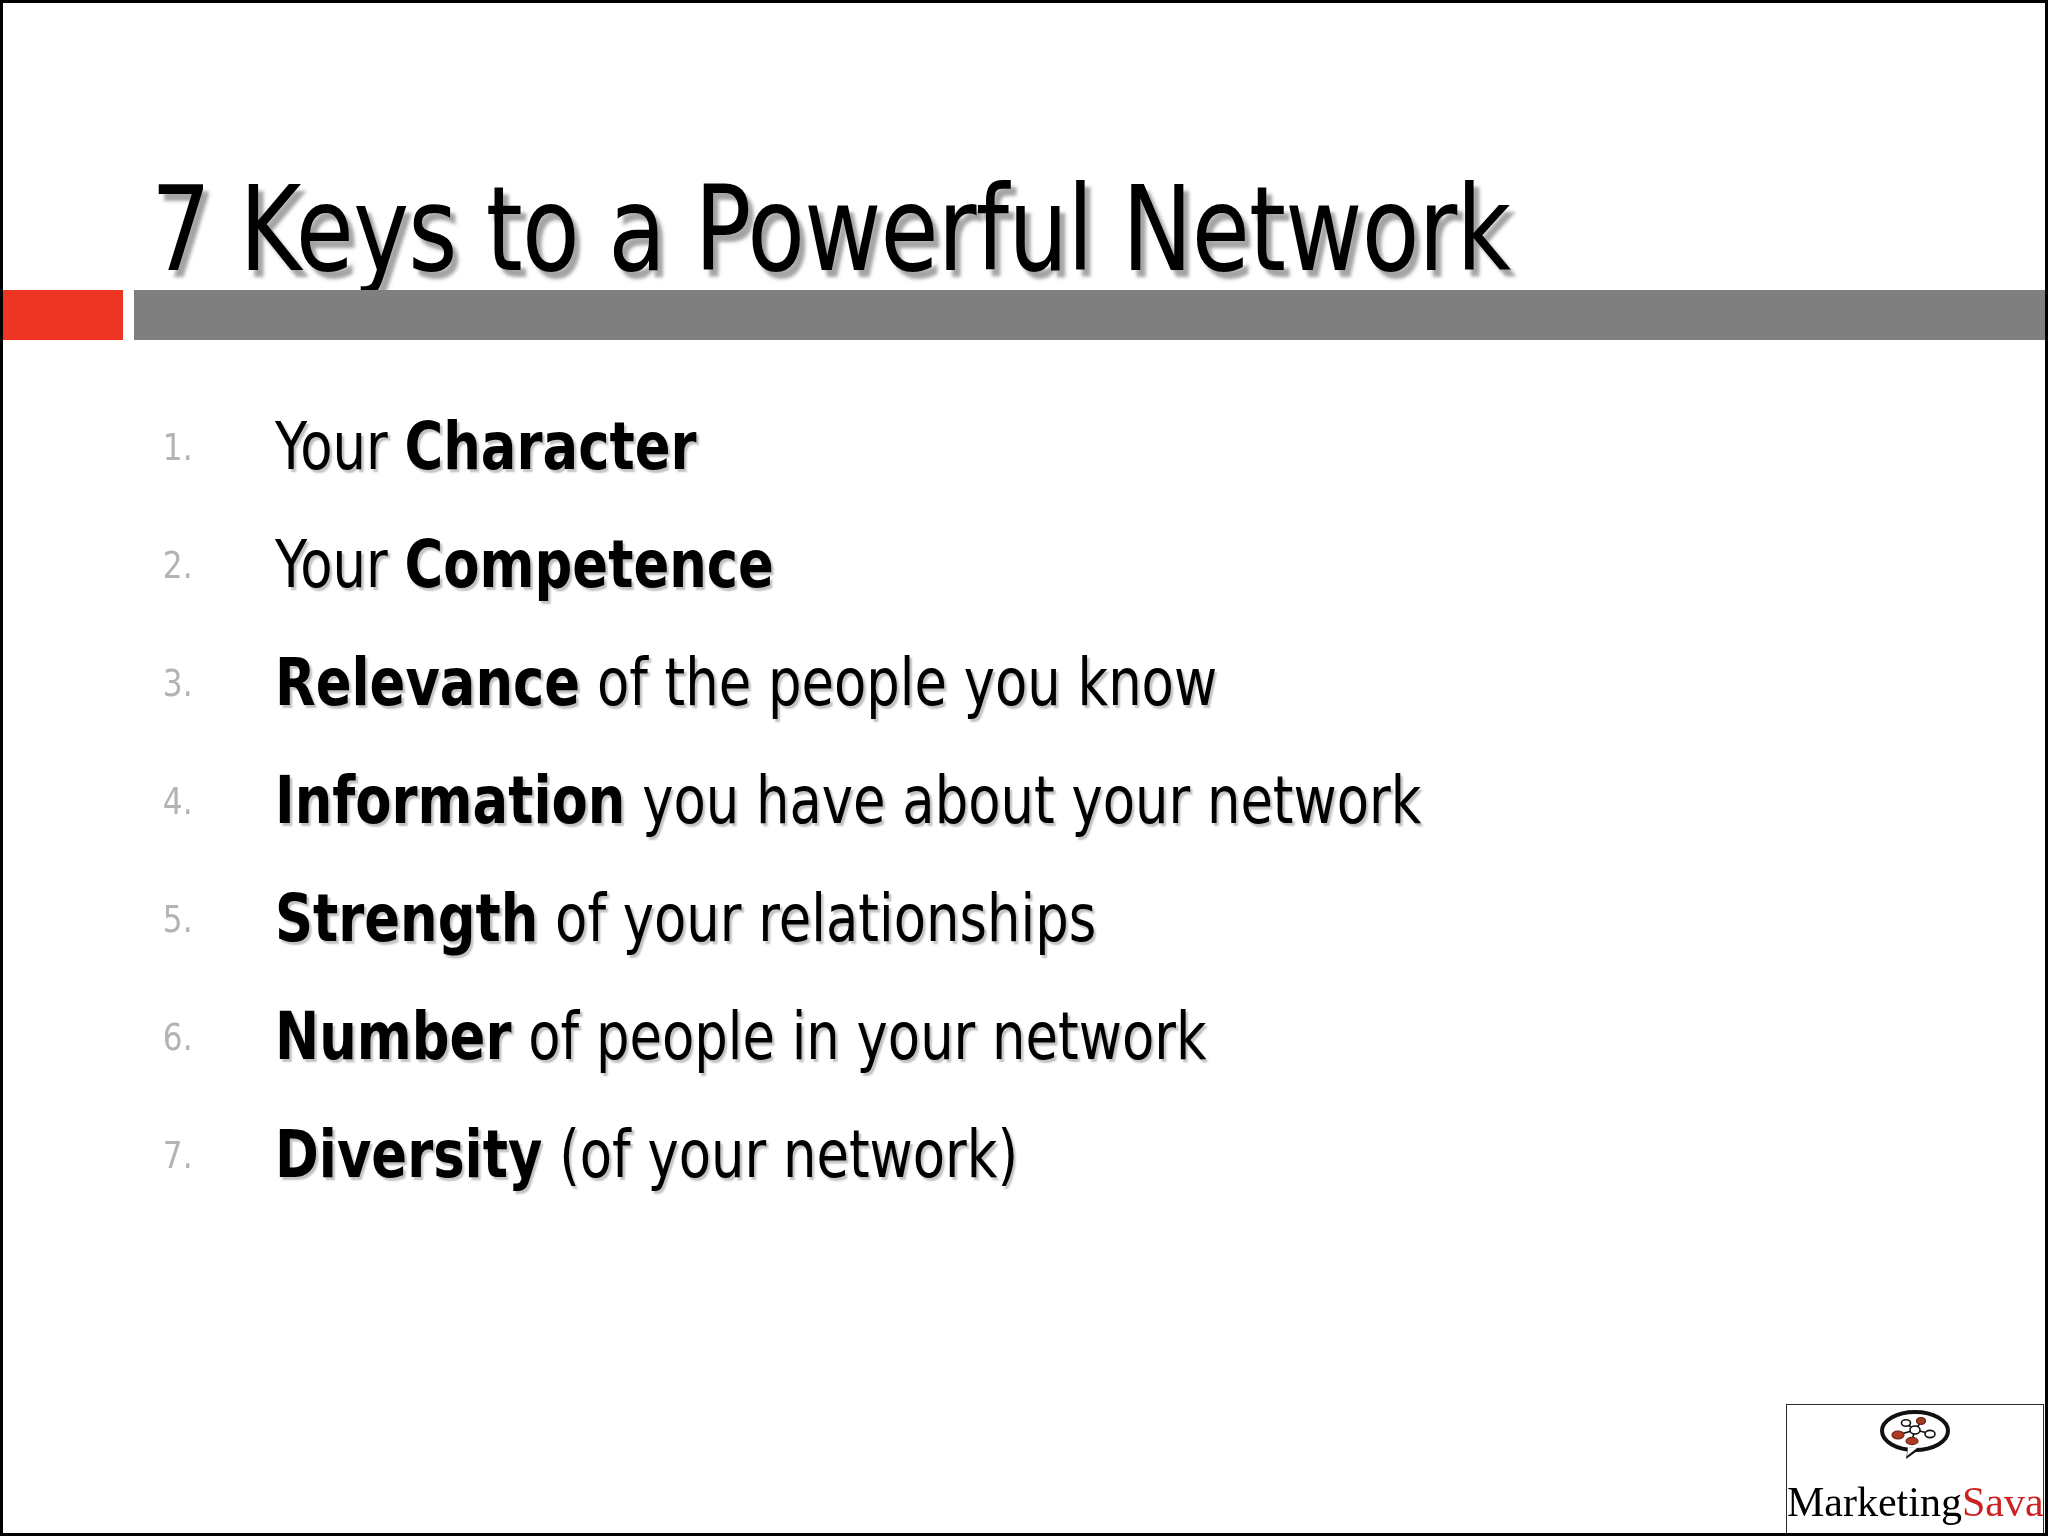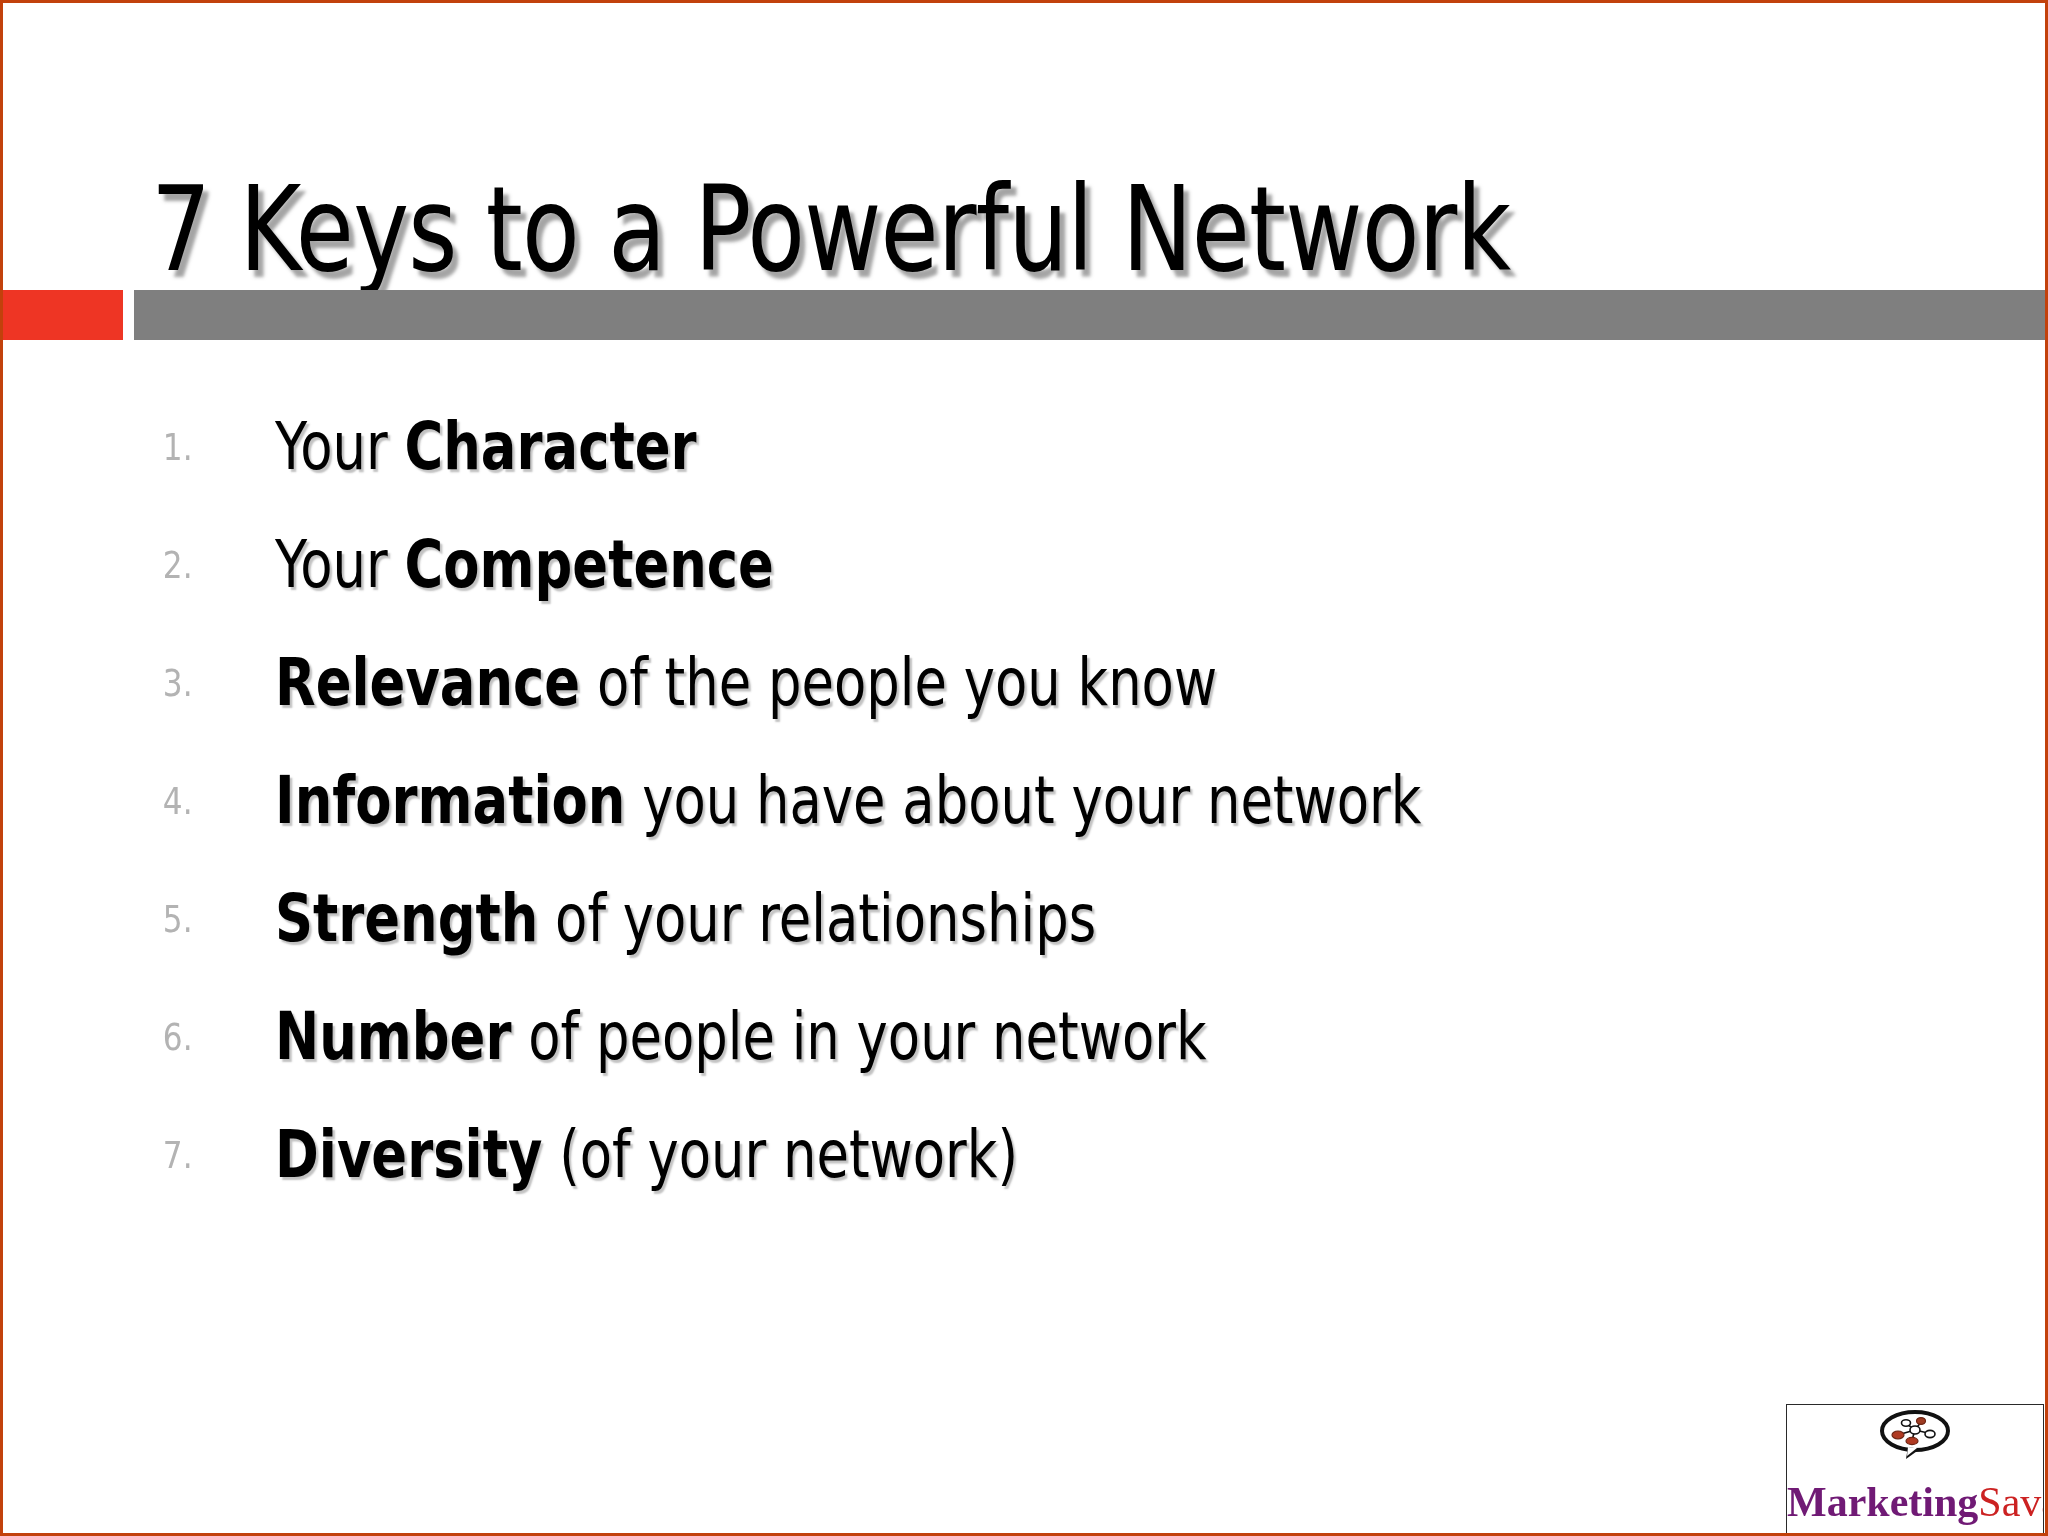--- a/index.html
+++ b/index.html
@@ -11,21 +11,21 @@
   body {
     font-family: "Liberation Sans", sans-serif;
   }
 
   #slide {
     position: relative;
     width: 2048px;
     height: 1536px;
     background: #ffffff;
     box-sizing: border-box;
-    border: 3px solid #c2410c;
+    border: 3px solid #000000;
     overflow: hidden;
   }
 
   
   #slide-title {
     position: absolute;
     left: 148px;
     top: 88px;
     width: 1800px;
     font-family: "DejaVu Sans", sans-serif;
@@ -139,21 +139,21 @@
     position: absolute;
     left: 0;
     right: 0;
     bottom: 12px;
     text-align: center;
     font-family: "Liberation Serif", serif;
     font-size: 42px;
     line-height: 1;
     white-space: nowrap;
   }
-  #logo-word-marketing { color: #701a75; font-weight: bold; }
+  #logo-word-marketing { color: #000000; }
   #logo-word-savant { color: #cc2222; }
 </style>
 </head>
 <body>
 
 <div id="slide">
 
   <h1 id="slide-title">7 Keys to a Powerful Network</h1>
 
   <div class="bar" id="bar-red"></div>

